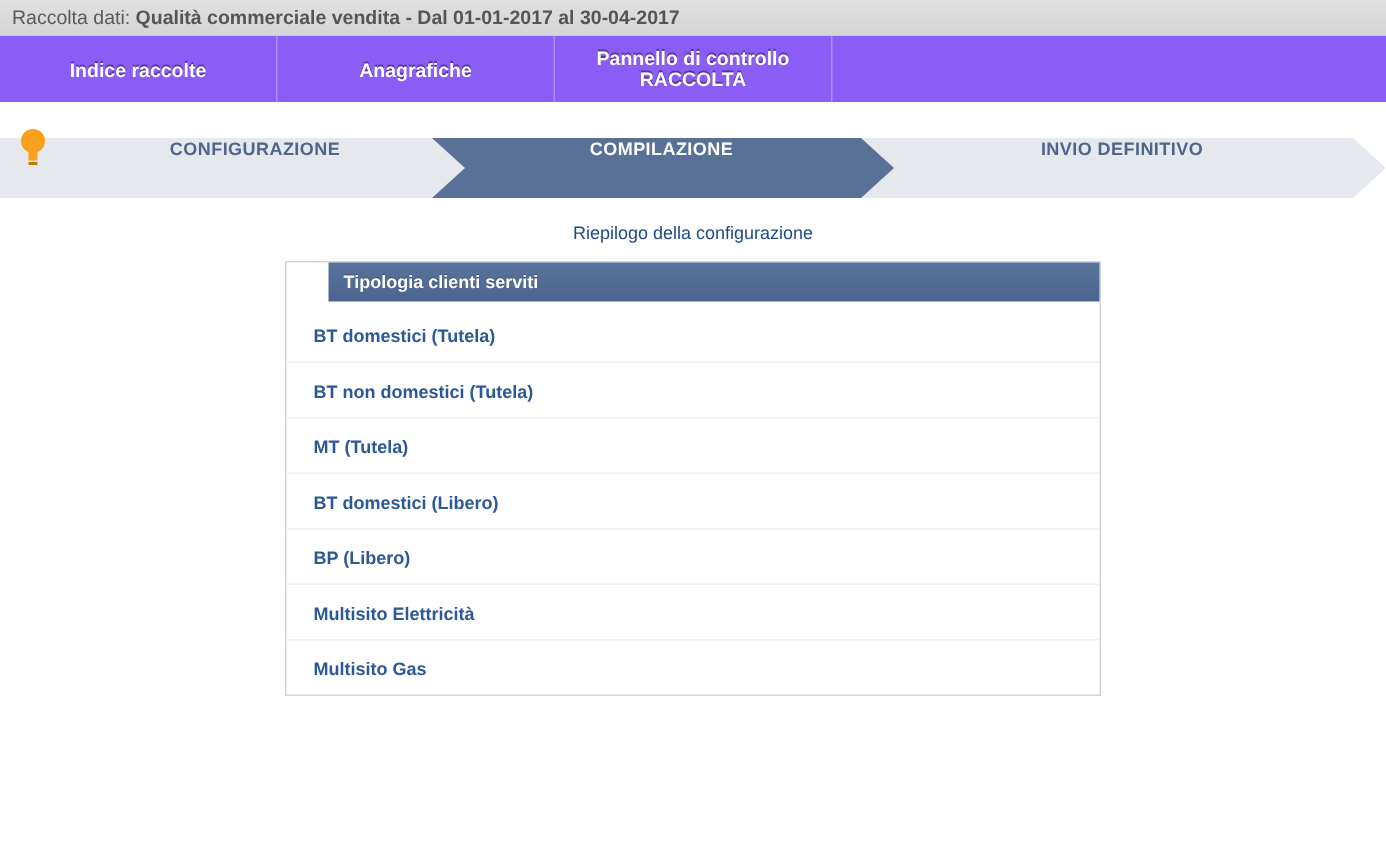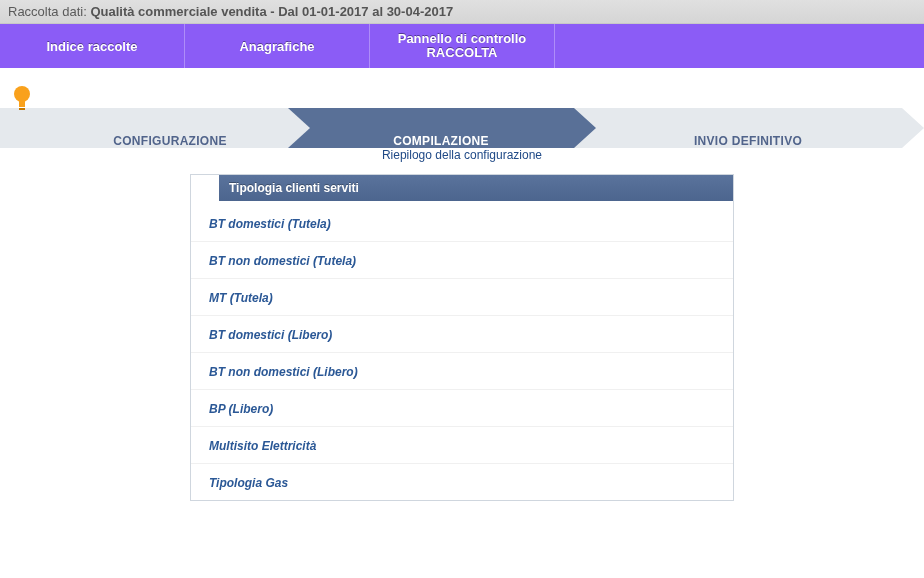--- a/index.html
+++ b/index.html
@@ -42,27 +42,26 @@
   .steps-wrap {
     position: relative;
     height: 40px;
     margin-top: 24px;
   }
   .step {
     position: absolute;
     top: 0;
     height: 40px;
     display: flex;
-    align-items: flex-end;
+    align-items: flex-start;
     justify-content: center;
     color: #51648b;
     font-weight: bold;
     font-size: 12px;
     letter-spacing: 0.3px;
-    margin-top: 16px;
   }
   .arrow-light {
     background: #e5e9ed;
     clip-path: polygon(0 0, calc(100% - 22px) 0, 100% 50%, calc(100% - 22px) 100%, 0 100%);
   }
   .arrow-dark {
     background: #597097;
     color: #fff;
     clip-path: polygon(0 0, calc(100% - 22px) 0, 100% 50%, calc(100% - 22px) 100%, 0 100%, 22px 50%);
   }
@@ -92,21 +91,21 @@
   }
   .panel-header {
     background: linear-gradient(#5a739c, #4c658e);
     color: #fff;
     font-weight: bold;
     font-size: 12px;
     padding: 6px 10px;
     text-shadow: 0 -1px 0 rgba(0,0,0,0.3);
     margin-left: 28px;
   }
-  .panel-body { padding: 0; font-style: italic; }
+  .panel-body { padding: 0; }
   .type-item {
     padding: 12px 18px 10px;
     color: #2b5896;
     font-weight: bold;
     font-size: 12px;
     border-top: 1px solid #f0f0f0;
     cursor: pointer;
   }
   .type-item:first-child { border-top: none; padding-top: 16px; }
 </style>
@@ -158,18 +157,17 @@
 
 <div class="panel">
   <div class="panel-header">
     <span>Tipologia clienti serviti</span>
   </div>
   <div class="panel-body" id="panel-body">
       <div class="type-item">BT domestici (Tutela)</div>
       <div class="type-item">BT non domestici (Tutela)</div>
       <div class="type-item">MT (Tutela)</div>
       <div class="type-item">BT domestici (Libero)</div>
-      <div class="type-item">BT non domestici (Libero)</div>
       <div class="type-item">BP (Libero)</div>
       <div class="type-item">Multisito Elettricità</div>
-      <div class="type-item">Tipologia Gas</div>
+      <div class="type-item">Multisito Gas</div>
     </div>
 </div>
 
 </body></html>

